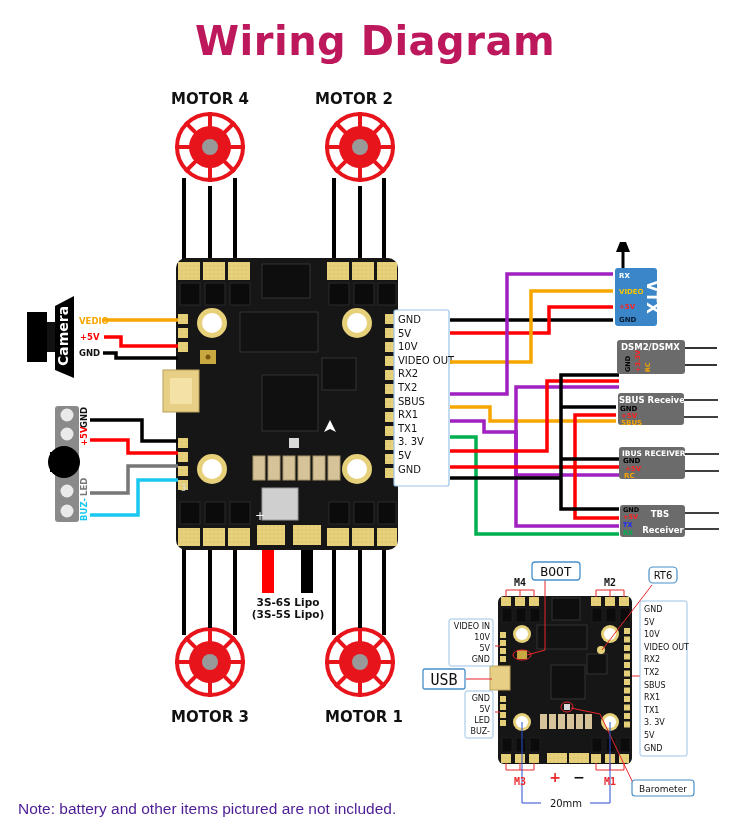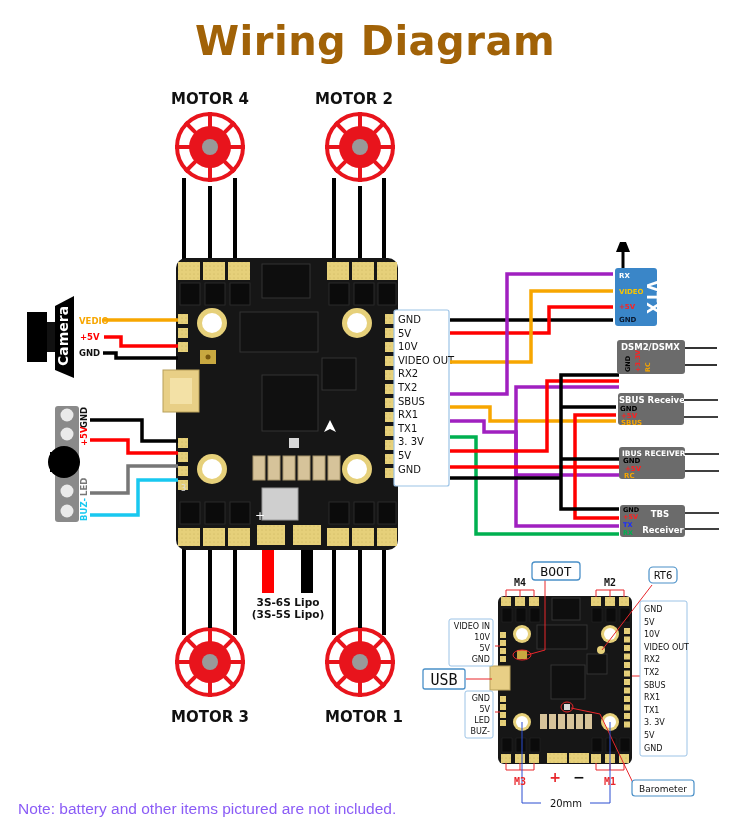--- a/index.html
+++ b/index.html
@@ -1,19 +1,19 @@
 <!DOCTYPE html>
 <html><head>
 <meta charset="utf-8">
 <style>
   html,body{margin:0;padding:0;background:#fff;}
   body{width:750px;height:829px;position:relative;overflow:hidden;font-family:"DejaVu Sans",sans-serif;}
   #stage{position:absolute;left:0;top:0;width:750px;height:829px;}
-  .title{position:absolute;left:0;top:18px;width:750px;text-align:center;font-size:40px;font-weight:bold;color:#a16207;font-family:"DejaVu Sans",sans-serif;letter-spacing:0.5px;}
-  .note{position:absolute;left:18px;top:800px;font-size:15.5px;color:#8b5cf6;font-family:"Liberation Sans",sans-serif;}
+  .title{position:absolute;left:0;top:18px;width:750px;text-align:center;font-size:40px;font-weight:bold;color:#be185d;font-family:"DejaVu Sans",sans-serif;letter-spacing:0.5px;}
+  .note{position:absolute;left:18px;top:800px;font-size:15.5px;color:#4c1d95;font-family:"Liberation Sans",sans-serif;}
   svg text{font-family:"DejaVu Sans",sans-serif;}
   .mono{font-family:"DejaVu Sans Mono",monospace;}
 </style>
 </head>
 <body>
 
 <div id="stage">
   <div class="title">Wiring Diagram</div>
 
   <svg id="svg" width="750" height="829" viewBox="0 0 750 829" style="position:absolute;left:0;top:0;">

